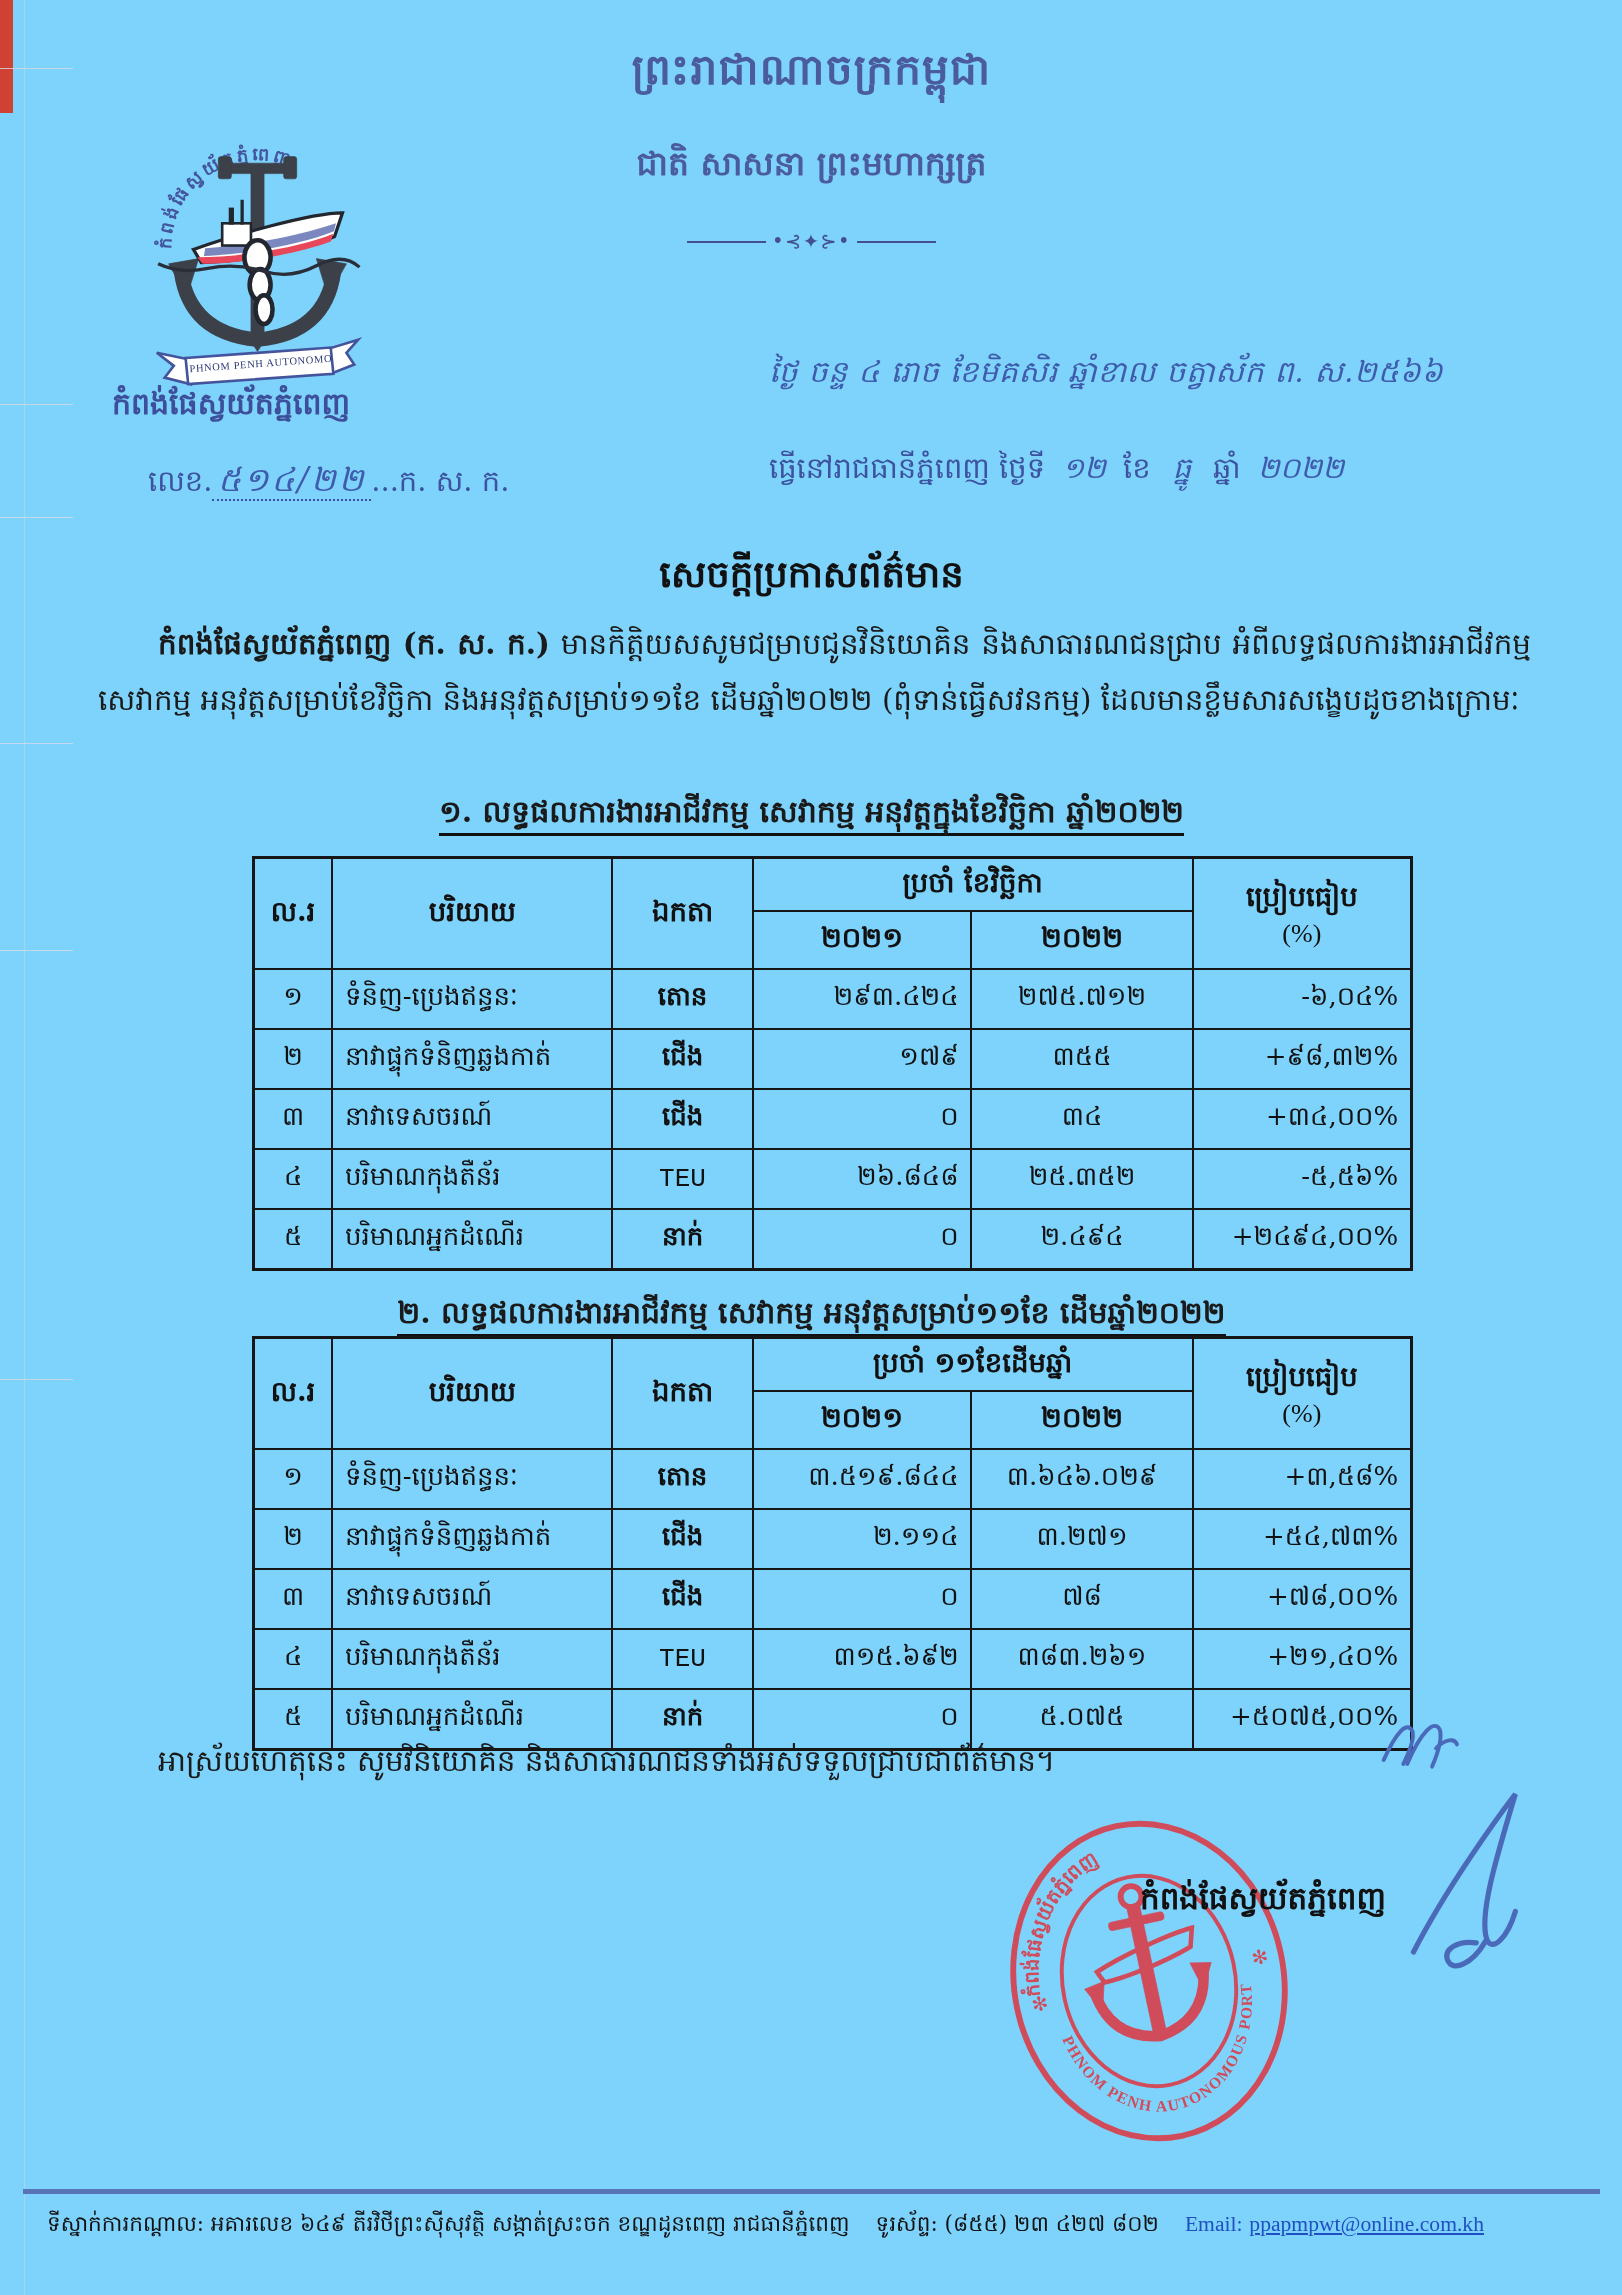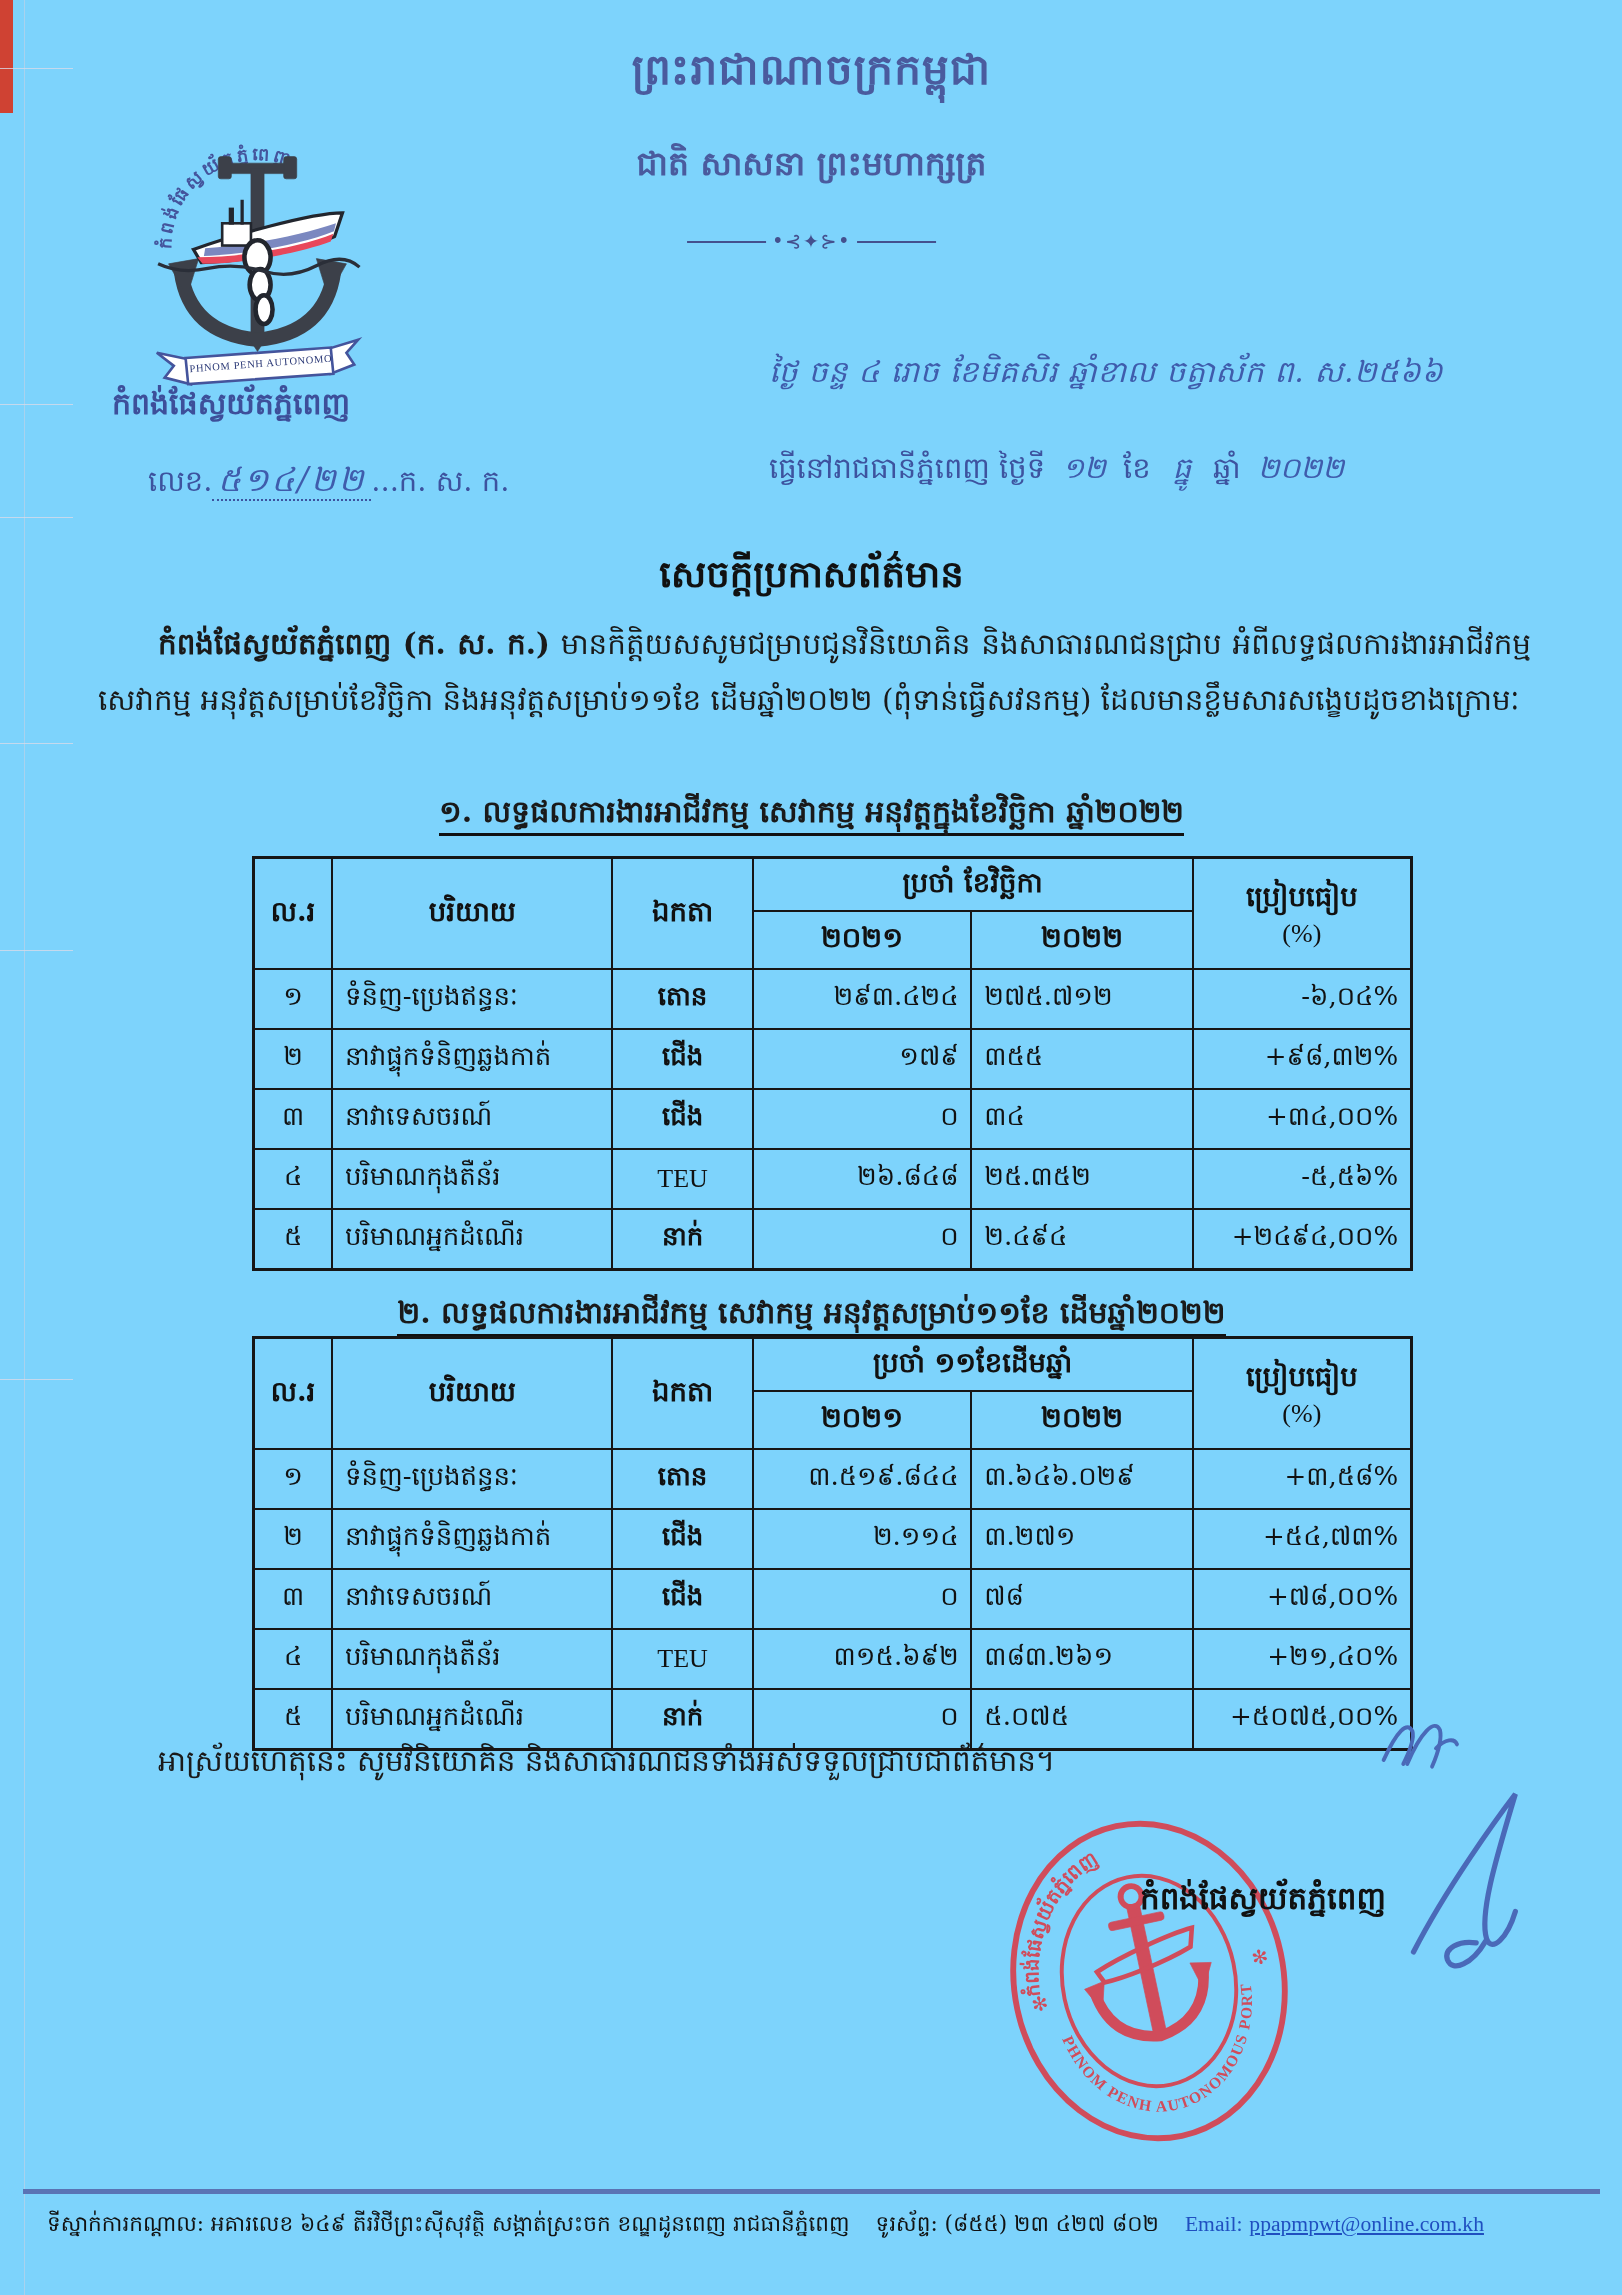--- a/index.html
+++ b/index.html
@@ -52,23 +52,23 @@
   .t2{top:1336px;}
   table.data th,table.data td{border:2px solid #161616;padding:0 11.8px;}
   table.data{border:3.3px solid #161616;}
   table.data th{font-weight:bold;font-size:27.5px;}
   th.h-period{height:51px;}
   tr.h-years th{height:56px;}
   td{height:58px;}
   .c-no{text-align:center;width:6.8%;}
   .c-desc{text-align:left;width:24.2%;}
   .c-unit{text-align:center;width:12.1%;font-weight:bold;}
-  .c-unit.latin{font-weight:normal;font-family:Liberation Serif, serif;margin-left:16px;}
+  .c-unit.latin{font-weight:normal;font-family:Liberation Mono, monospace;margin-left:16px;}
   .c-2021{text-align:right;width:18.9%;padding-right:22px;}
-  .c-2022{text-align:left;width:19.1%;padding-right:22px;margin-top:15px;}
+  .c-2022{text-align:center;width:19.1%;padding-right:22px;margin-top:15px;}
   .c-chg{text-align:right;width:18.9%;padding-right:17px;}
   .cmp-sub{font-weight:normal;font-size:26px;font-family:"Liberation Serif",serif;}
   
   .closing{position:absolute;left:98px;right:79px;top:1735px;font-size:29.4px;
     line-height:52px;text-indent:60px;}
   .closing-mark{position:absolute;left:1373px;top:1709px;}
   
   .stamp{position:absolute;left:995px;top:1811px;opacity:.92;}
   .sig-org{position:absolute;left:1140px;top:1879px;font-size:31px;font-weight:bold;
     color:#111;z-index:3;}

